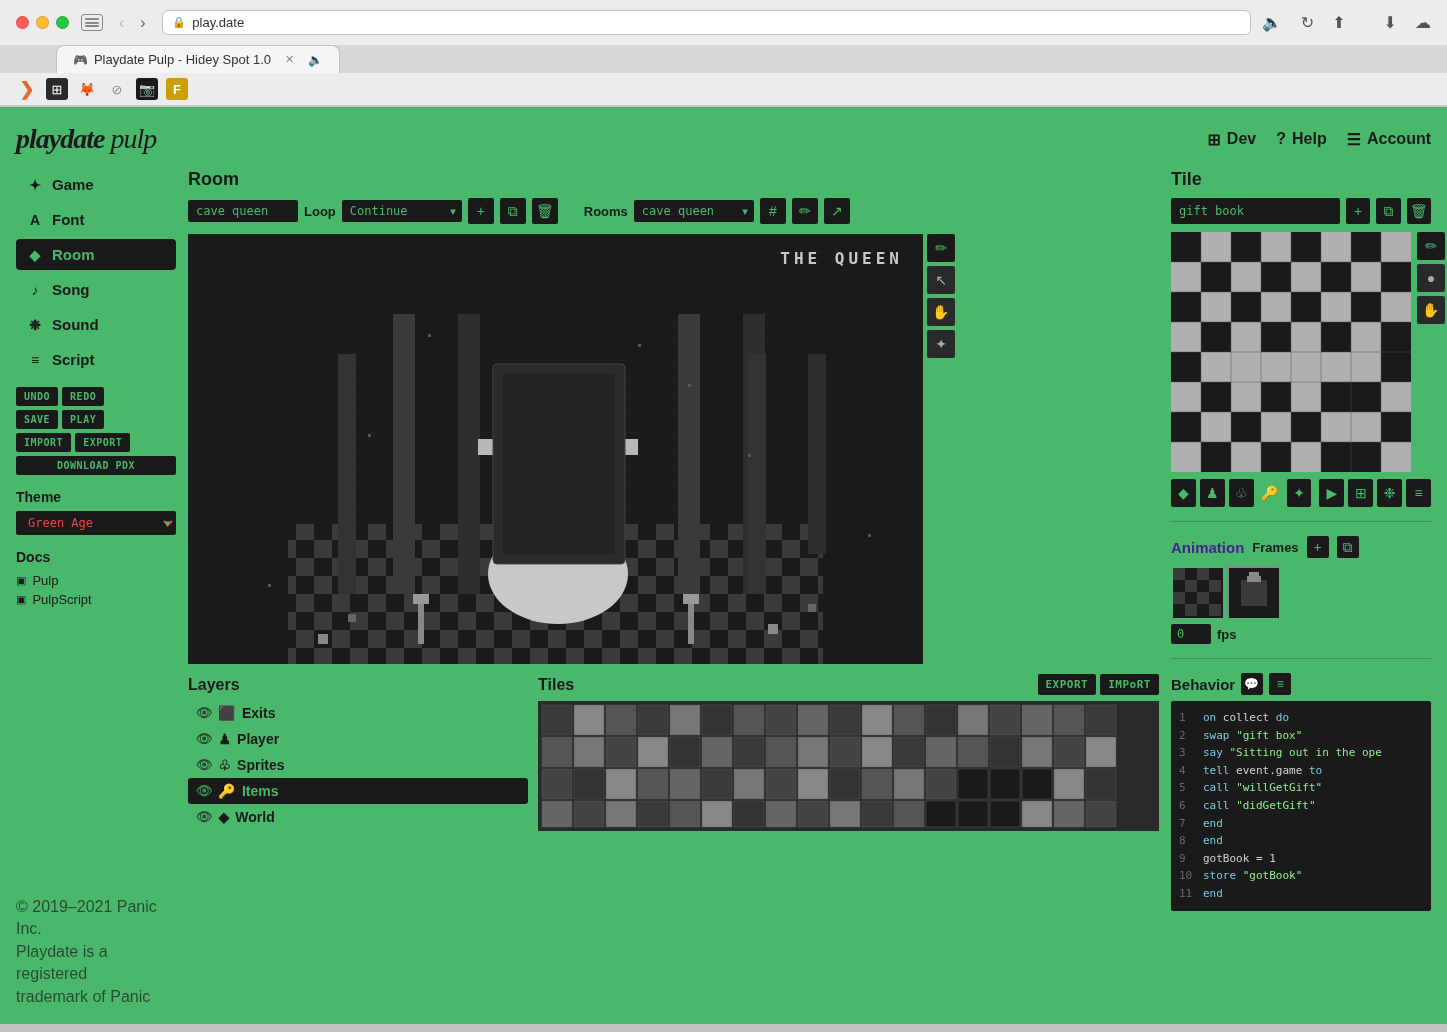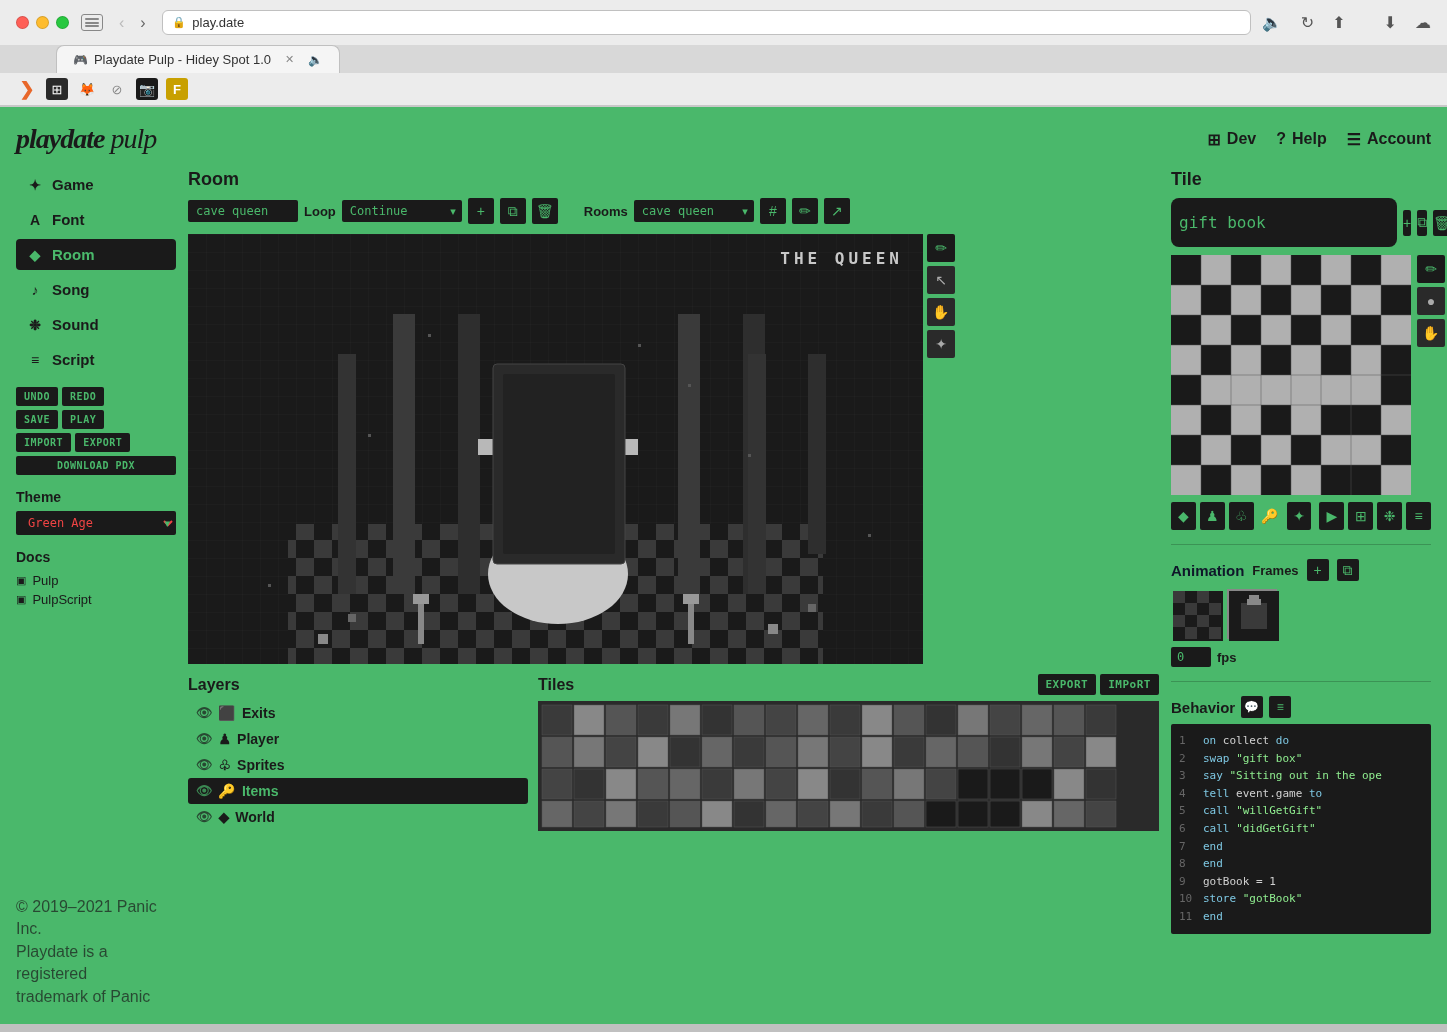--- a/index.html
+++ b/index.html
@@ -318,42 +318,42 @@
       display: flex; flex-direction: column; gap: 10px;
     }
 
     .tile-section {}
     .tile-header {
       display: flex; align-items: center; gap: 6px;
       margin-bottom: 8px;
     }
     .tile-name-input {
       background: #1a1a1a; color: #4ab86b;
-      border: none; padding: 15px 8px;
-      font-family: monospace; font-size: 16px;
-      flex: 1; border-radius: 8px;
+      border: none; padding: 6px 8px;
+      font-family: monospace; font-size: 12px;
+      flex: 1; border-radius: 2px;
     }
 
     .tile-tools {
       display: flex; gap: 4px; margin-top: 4px;
     }
     .tile-tool-btn {
       background: #1a1a1a; color: #4ab86b;
       border: none; width: 28px; height: 28px;
       cursor: pointer; border-radius: 2px;
       font-size: 14px; display: flex; align-items: center; justify-content: center;
     }
     .tile-tool-btn.active { background: #4ab86b; color: #1a1a1a; }
 
     .animation-section {}
     .anim-header {
       display: flex; align-items: center; gap: 8px;
       margin-bottom: 8px;
     }
-    .anim-title { font-size: 15px; font-weight: 700; color: #0f172a; }
+    .anim-title { font-size: 15px; font-weight: 700; color: #4c1d95; }
     .frames-label { font-size: 13px; font-weight: 600; color: #1a1a1a; }
     .anim-frames {
       display: flex; gap: 6px; margin-bottom: 8px;
     }
     .anim-frame {
       width: 50px; height: 50px;
       background: #1a1a1a;
       border: 2px solid #888;
       cursor: pointer;
     }

